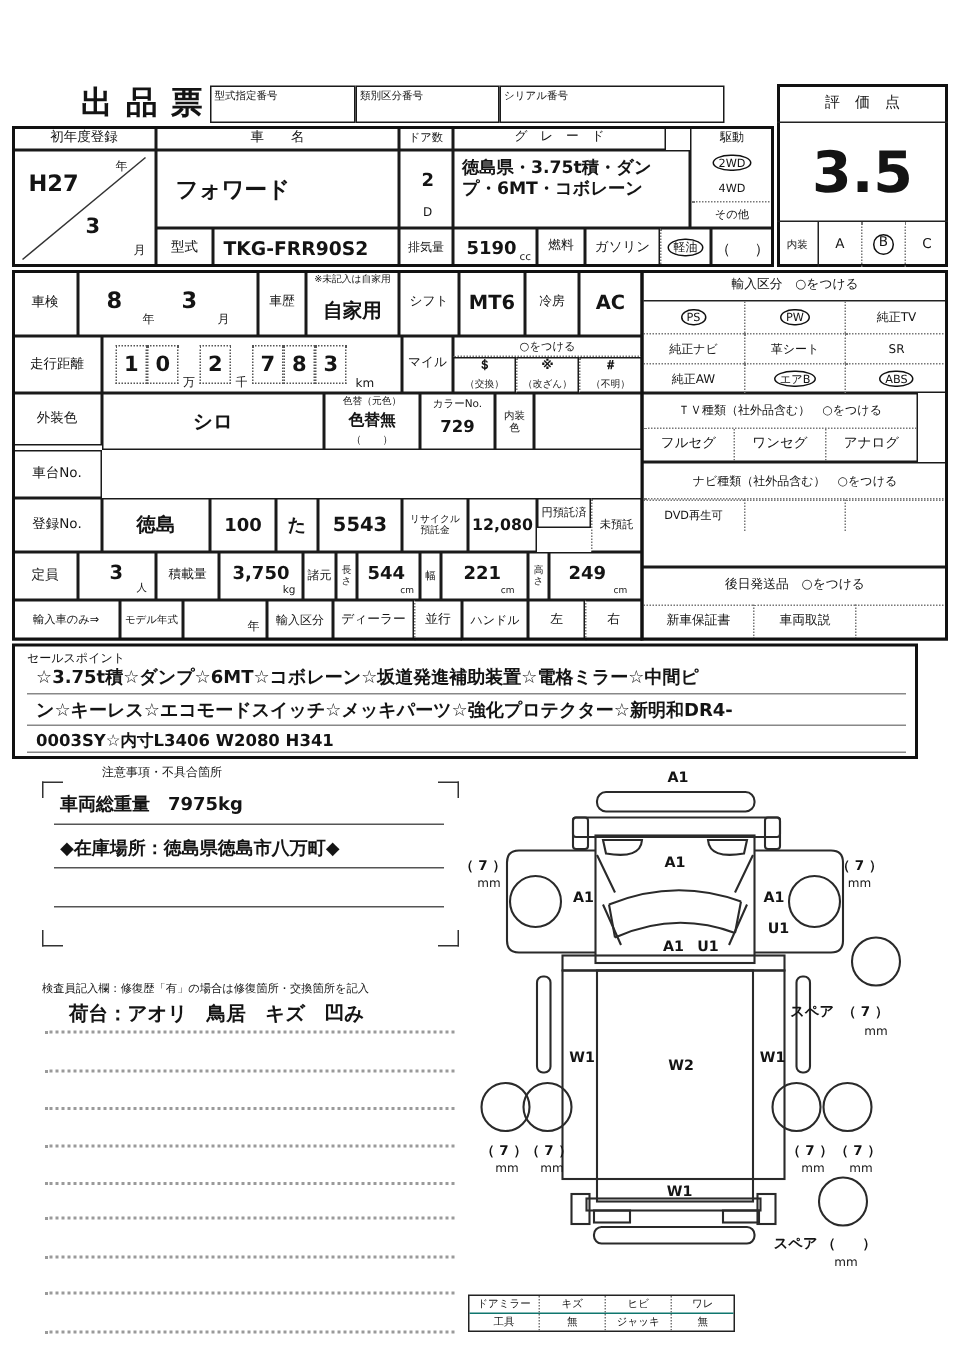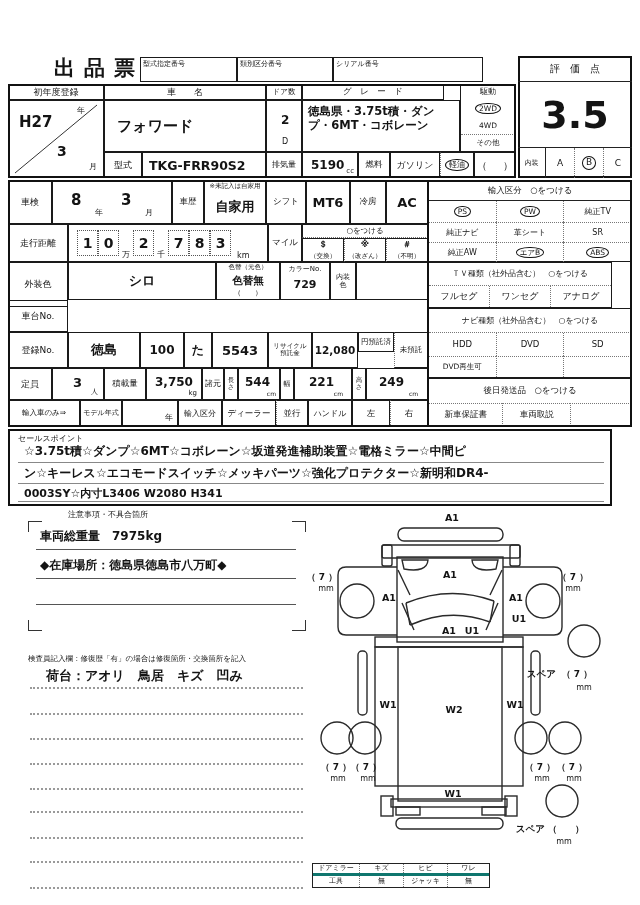--- a/index.html
+++ b/index.html
@@ -129,21 +129,21 @@
   </div>
   <div class="c bd dl" style="left:344px;top:238px;width:42px;height:24px">
     <div class="lb" style="height:12px;font-size:8.5px;font-weight:bold">※</div>
     <div class="lb" style="height:11px;font-size:6.5px">（改ざん）</div>
   </div>
   <div class="c bd dl" style="left:386px;top:238px;width:42px;height:24px">
     <div class="lb" style="height:12px;font-size:8.5px;font-weight:bold">＃</div>
     <div class="lb" style="height:11px;font-size:6.5px">（不明）</div>
   </div>
 
-  <div class="c bd lb" style="left:8px;top:262px;width:60px;height:45px;font-size:9px">外装色</div>
+  <div class="c bd lb" style="left:8px;top:262px;width:60px;height:35px;font-size:9px">外装色</div>
   <div class="c bd vb" style="left:68px;top:262px;width:148px;height:38px;font-size:13px">シロ</div>
   <div class="c bd" style="left:216px;top:262px;width:64px;height:38px">
     <div class="lb" style="height:10px;font-size:6.5px">色替（元色）</div>
     <div class="lb b" style="height:15px;font-size:10.5px">色替無</div>
     <div class="lb" style="height:11px;font-size:7px">（　　）</div>
   </div>
   <div class="c bd" style="left:280px;top:262px;width:50px;height:38px">
     <div class="lb" style="height:12px;font-size:7px">カラーNo.</div>
     <div class="lb b" style="height:20px;font-size:11px">729</div>
   </div>
@@ -230,25 +230,20 @@
   <div class="c bd" style="left:428px;top:262px;width:184px;height:46px">
     <div class="lb" style="height:23px;font-size:8px;border-bottom:1px dotted #777">ＴＶ種類（社外品含む）　○をつける</div>
     <div style="display:flex;height:21px">
       <div class="lb" style="flex:1;font-size:9px">フルセグ</div>
       <div class="lb dl" style="flex:1;font-size:9px">ワンセグ</div>
       <div class="lb dl" style="flex:1;font-size:9px">アナログ</div>
     </div>
   </div>
   <div class="c bd" style="left:428px;top:308px;width:204px;height:70px">
     <div class="lb" style="height:24px;font-size:8px;border-bottom:1px dotted #777">ナビ種類（社外品含む）　○をつける</div>
-    <div style="display:flex;height:23px">
-      <div class="lb" style="flex:1;font-size:8.5px">HDD</div>
-      <div class="lb dl" style="flex:1;font-size:8.5px">DVD</div>
-      <div class="lb dl" style="flex:1;font-size:8.5px">SD</div>
-    </div>
     <div style="display:flex;height:21px">
       <div class="lb dt" style="flex:1;font-size:7.5px">DVD再生可</div>
       <div class="lb dl dt" style="flex:1"></div>
       <div class="lb dl dt" style="flex:1"></div>
     </div>
   </div>
   <div class="c bd" style="left:428px;top:378px;width:204px;height:49px">
     <div class="lb" style="height:24px;font-size:8.5px">後日発送品　○をつける</div>
     <div style="display:flex;height:23px">
       <div class="lb dt" style="flex:1.1;font-size:8.5px">新車保証書</div>
@@ -354,21 +349,21 @@
       <text x="556" y="677" text-anchor="end" font-size="9.5">スペア</text>
       <text x="577" y="677" font-size="9">（ 7 ）</text>
       <text x="584" y="690" font-size="8" font-weight="normal">mm</text>
       <text x="545" y="832" text-anchor="end" font-size="9.5">スペア</text>
       <text x="566" y="832" font-size="9">（　　）</text>
       <text x="564" y="844" font-size="8" font-weight="normal">mm</text>
     </g>
   </svg>
 
   <div class="c" style="left:312px;top:863px;width:178px;height:25px;border:1.2px solid #222">
-    <div style="display:flex;height:12px;border-bottom:3px solid #0f766e">
+    <div style="display:flex;height:12px;border-bottom:1px solid #0f766e">
       <div class="lb" style="width:46px;font-size:7px">ドアミラー</div>
       <div class="lb dl" style="width:44px;font-size:7px">キズ</div>
       <div class="lb dl" style="width:44px;font-size:7px">ヒビ</div>
       <div class="lb dl" style="width:42px;font-size:7px">ワレ</div>
     </div>
     <div style="display:flex;height:11px">
       <div class="lb" style="width:46px;font-size:7px">工具</div>
       <div class="lb dl" style="width:44px;font-size:7px">無</div>
       <div class="lb dl" style="width:44px;font-size:7px">ジャッキ</div>
       <div class="lb dl" style="width:42px;font-size:7px">無</div>

